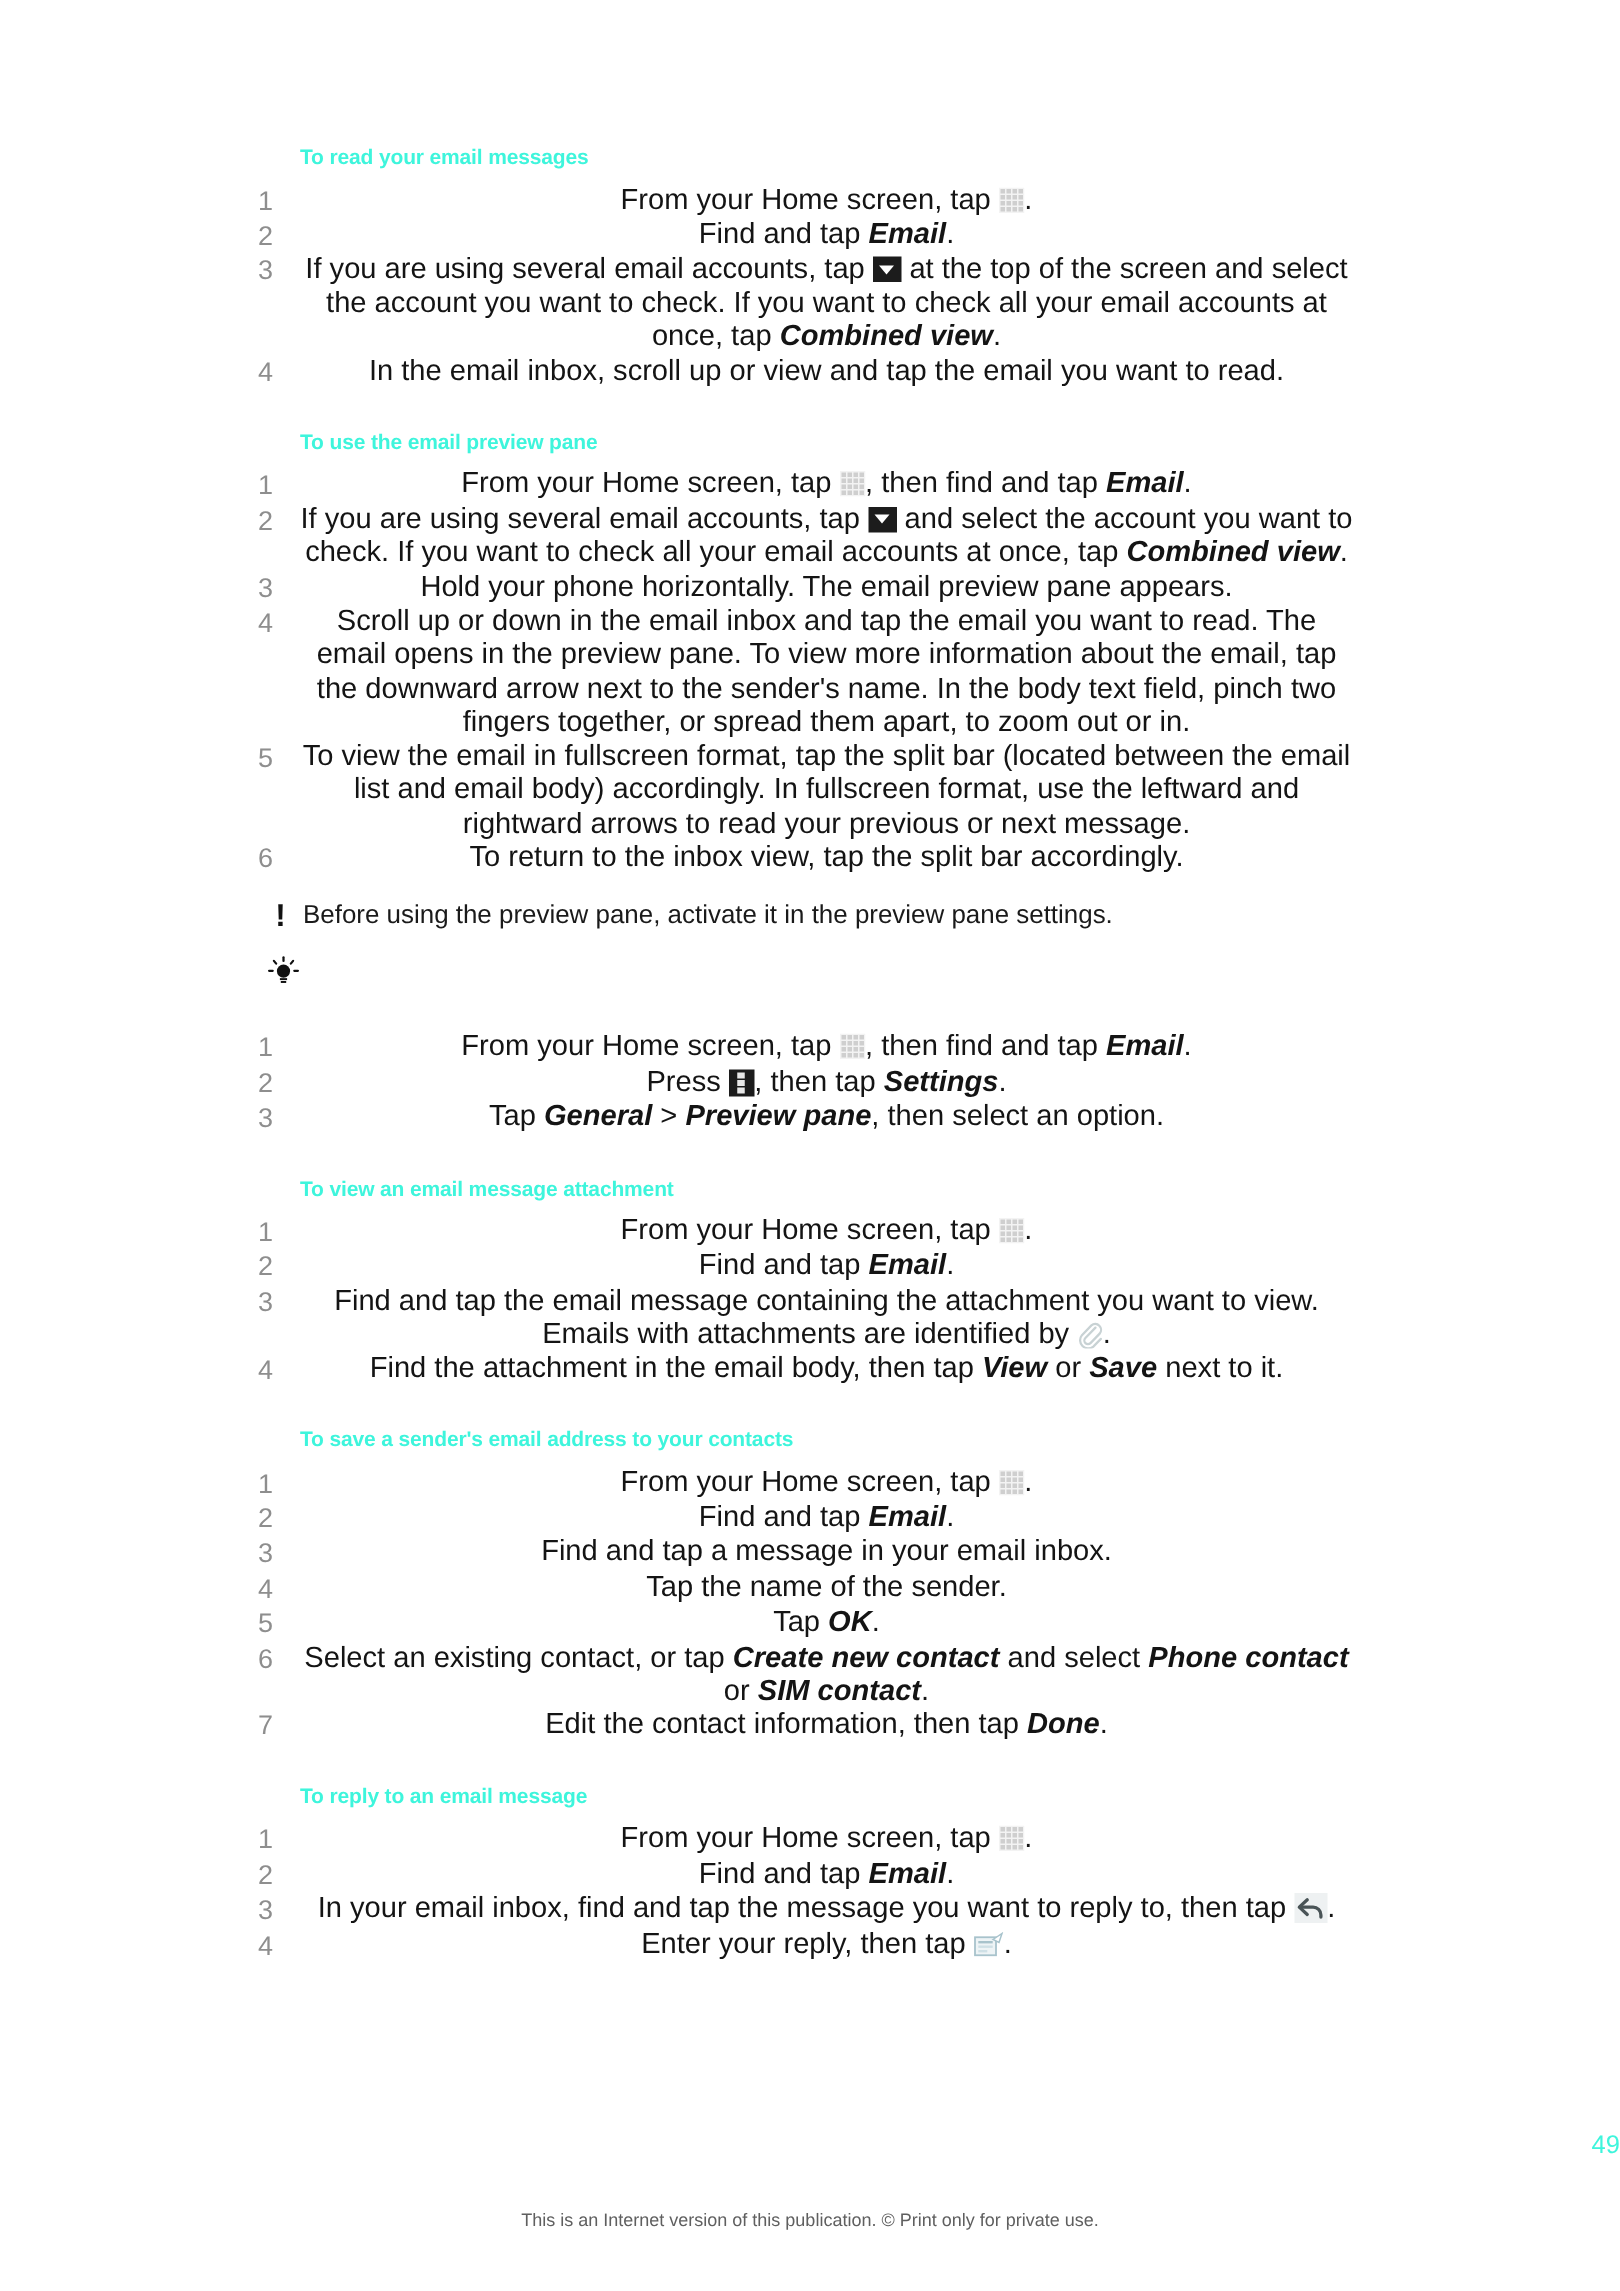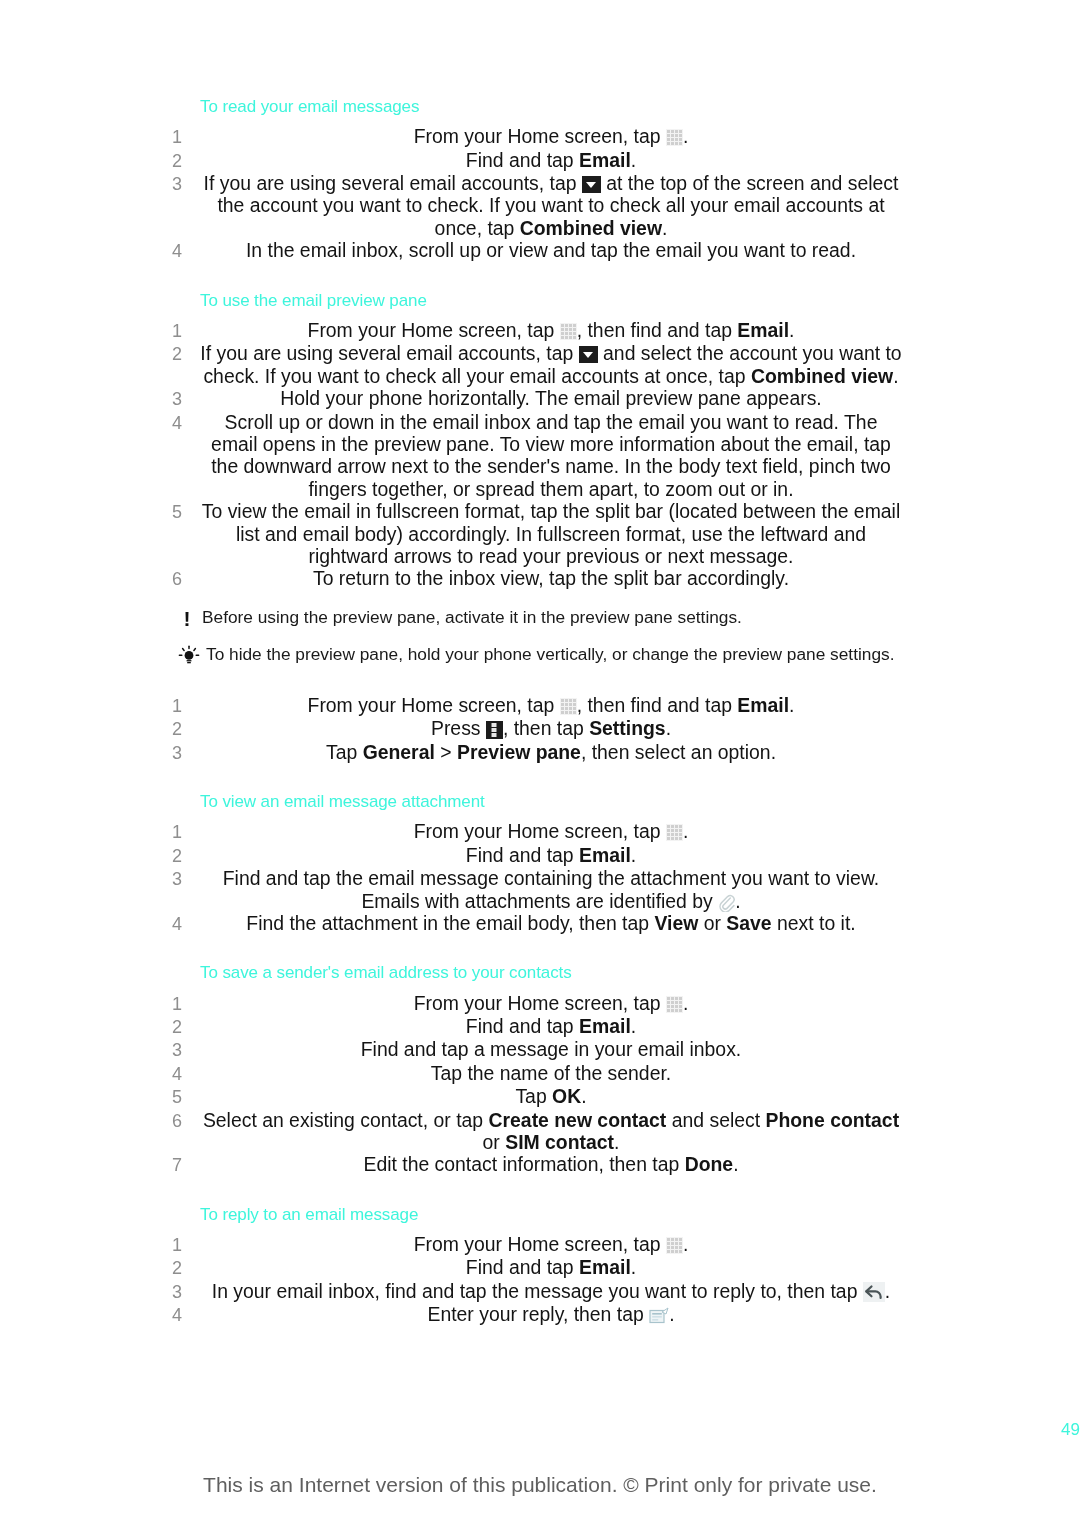--- a/index.html
+++ b/index.html
@@ -24,22 +24,22 @@
   .content {
     position: absolute;
     left: 172px;
     top: 96px;
     width: 730px;
   }
 
   
   h2.section-heading {
     color: #3ef5dc;
-    font-size: 17px;
-    font-weight: normal;
+    font-size: 14px;
+    font-weight: bold;
     margin: 0 0 8px 0;
     padding: 0;
     line-height: 1.25;
     letter-spacing: -0.1px;
     margin-left: 28px;
   }
   .section {
     margin-bottom: 0;
   }
   .section + .section {
@@ -69,20 +69,21 @@
     line-height: 1.245;
     padding-top: 1px;
   }
   .step-text {
     flex: 1;
     color: #141414;
     text-align: center;
   }
   .step-text b {
     font-weight: bold;
+    font-style: italic;
   }
 
   
   .callout {
     display: flex;
     align-items: flex-start;
     font-size: 17.3px;
     line-height: 1.2;
     color: #1a1a1a;
     margin-top: 16px;
@@ -204,21 +205,21 @@
     color: #3ef5dc;
     font-size: 17px;
   }
   .footer-note {
     position: absolute;
     left: 0;
     top: 1473px;
     width: 1080px;
     text-align: center;
     color: #5f5f5f;
-    font-size: 21px;
+    font-size: 12px;
   }
 </style>
 </head>
 <body>
 
 <div class="page">
   <div class="content" id="content-root">
       <div class="section">
         <h2 class="section-heading">To read your email messages</h2>
         <ol class="steps">
@@ -324,21 +325,20 @@
                   <line x1="17.4" y1="3.6" x2="15.9" y2="5.4"></line>
                   <line x1="1.4" y1="10.2" x2="3.8" y2="10.2"></line>
                   <line x1="20.6" y1="10.2" x2="18.2" y2="10.2"></line>
                 </g>
                 <circle cx="11" cy="10.4" r="4.4" fill="#111"></circle>
                 <rect x="8.6" y="15.1" width="4.8" height="1.3" fill="#111"></rect>
                 <rect x="9.2" y="17" width="3.6" height="1.3" fill="#111"></rect>
               </svg>
             </span>
           </span>
-          <span class="callout-text">To hide the preview pane, hold your phone vertically, or change the preview pane settings.</span>
         </div>
       </div>
       <div class="section">
         <ol class="steps">
           <li>
             <span class="step-num">1</span>
             <span class="step-text">From your Home screen, tap <span class="icon icon-appgrid"><svg viewBox="0 0 17 17" width="17" height="17">
                   <rect x="0" y="0" width="17" height="17" fill="#f3f3f3"></rect>
                   <g fill="#cfcfcf">
                     <rect x="1" y="1" width="3" height="3"></rect>

